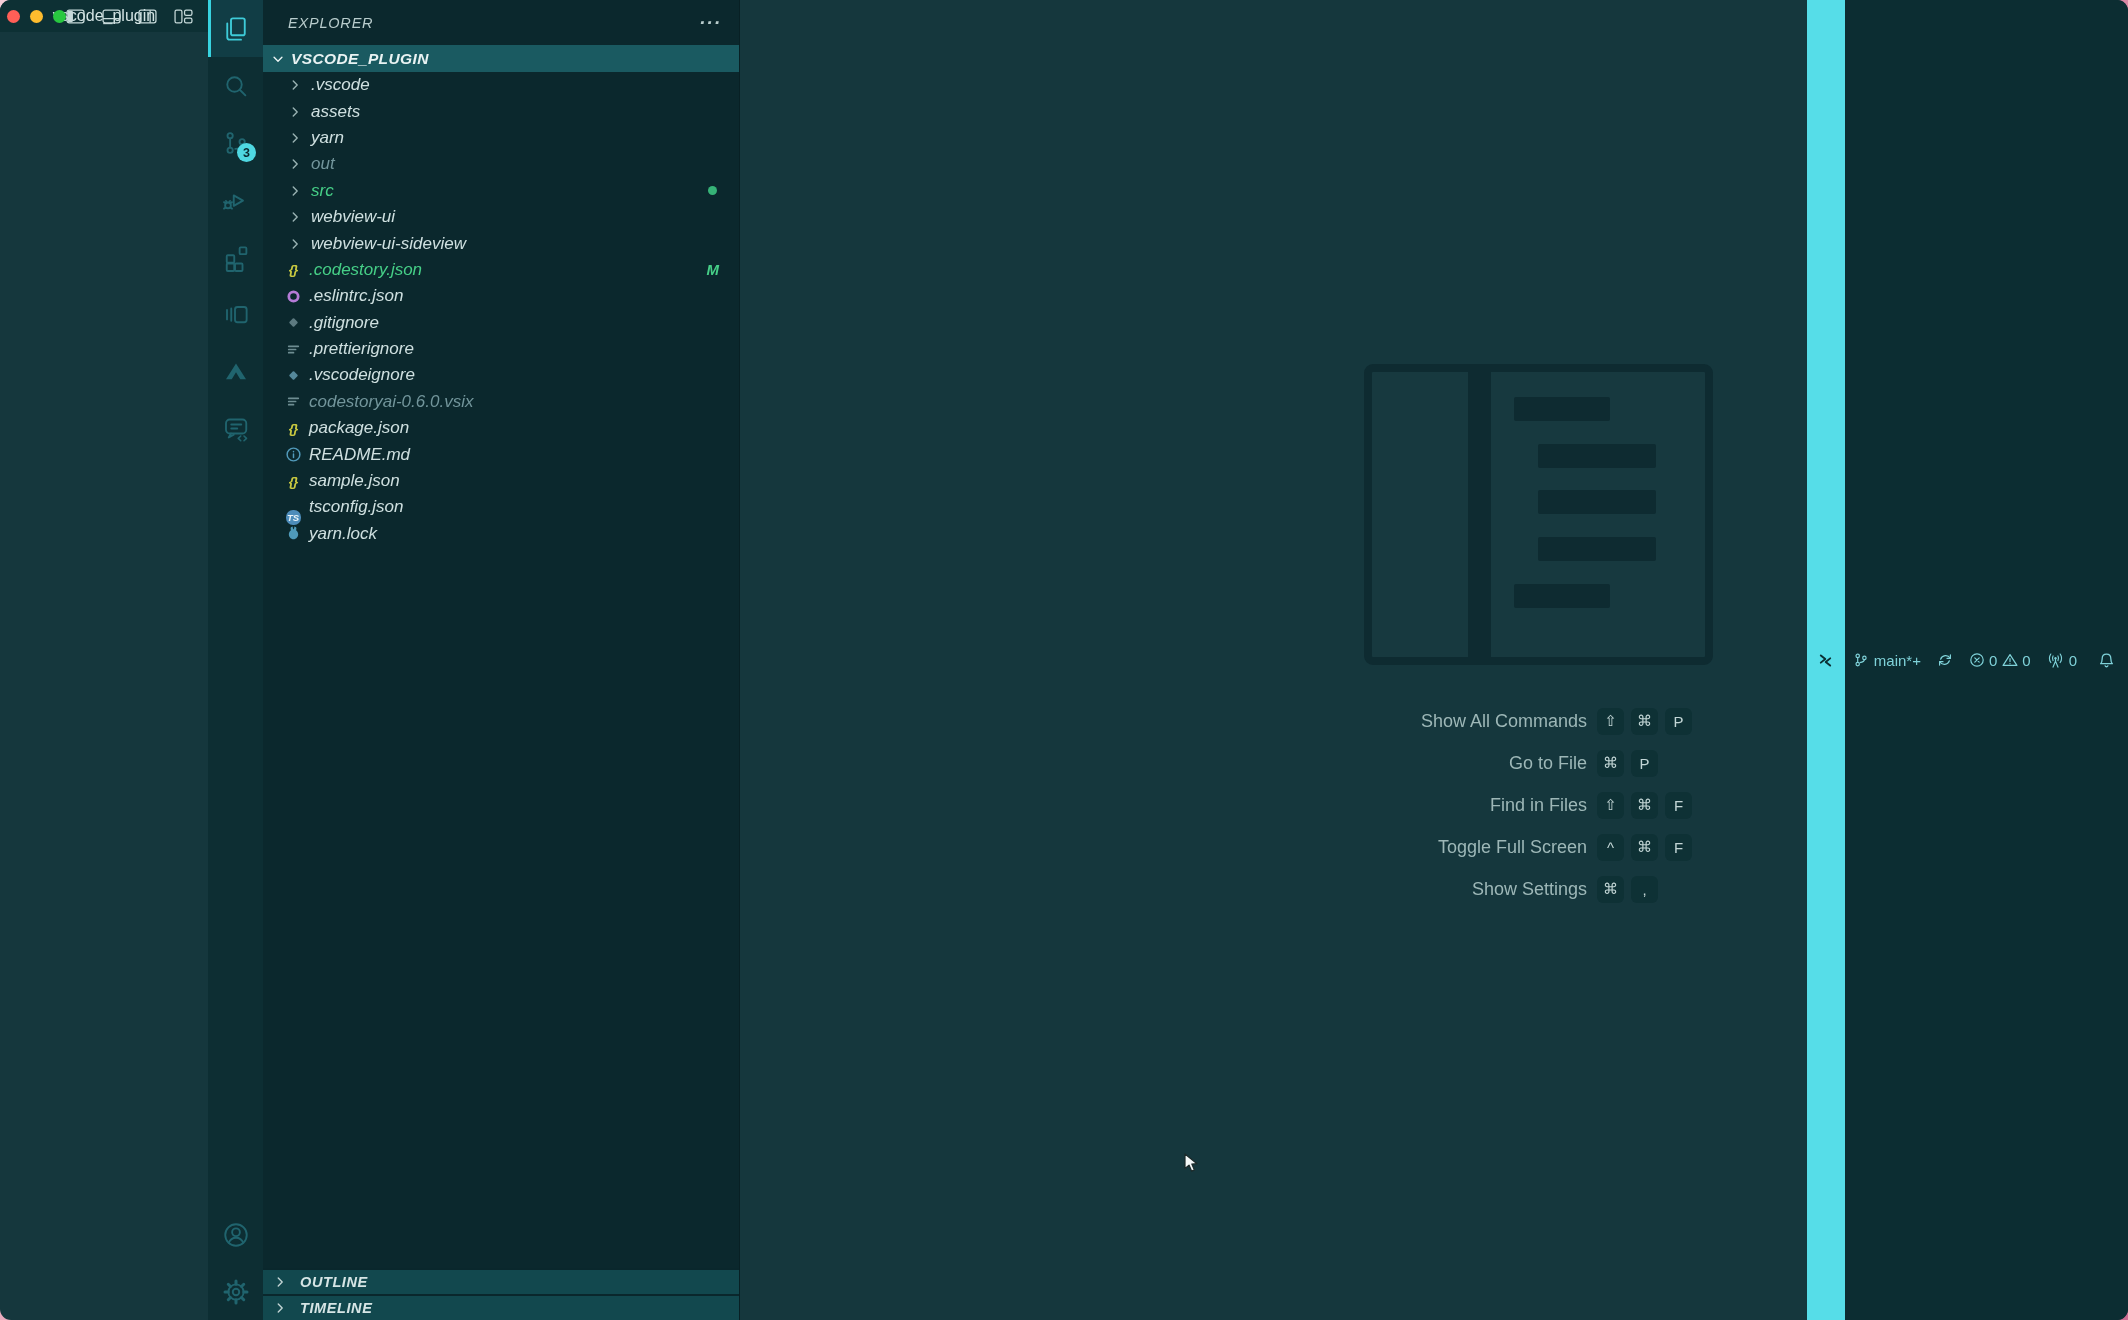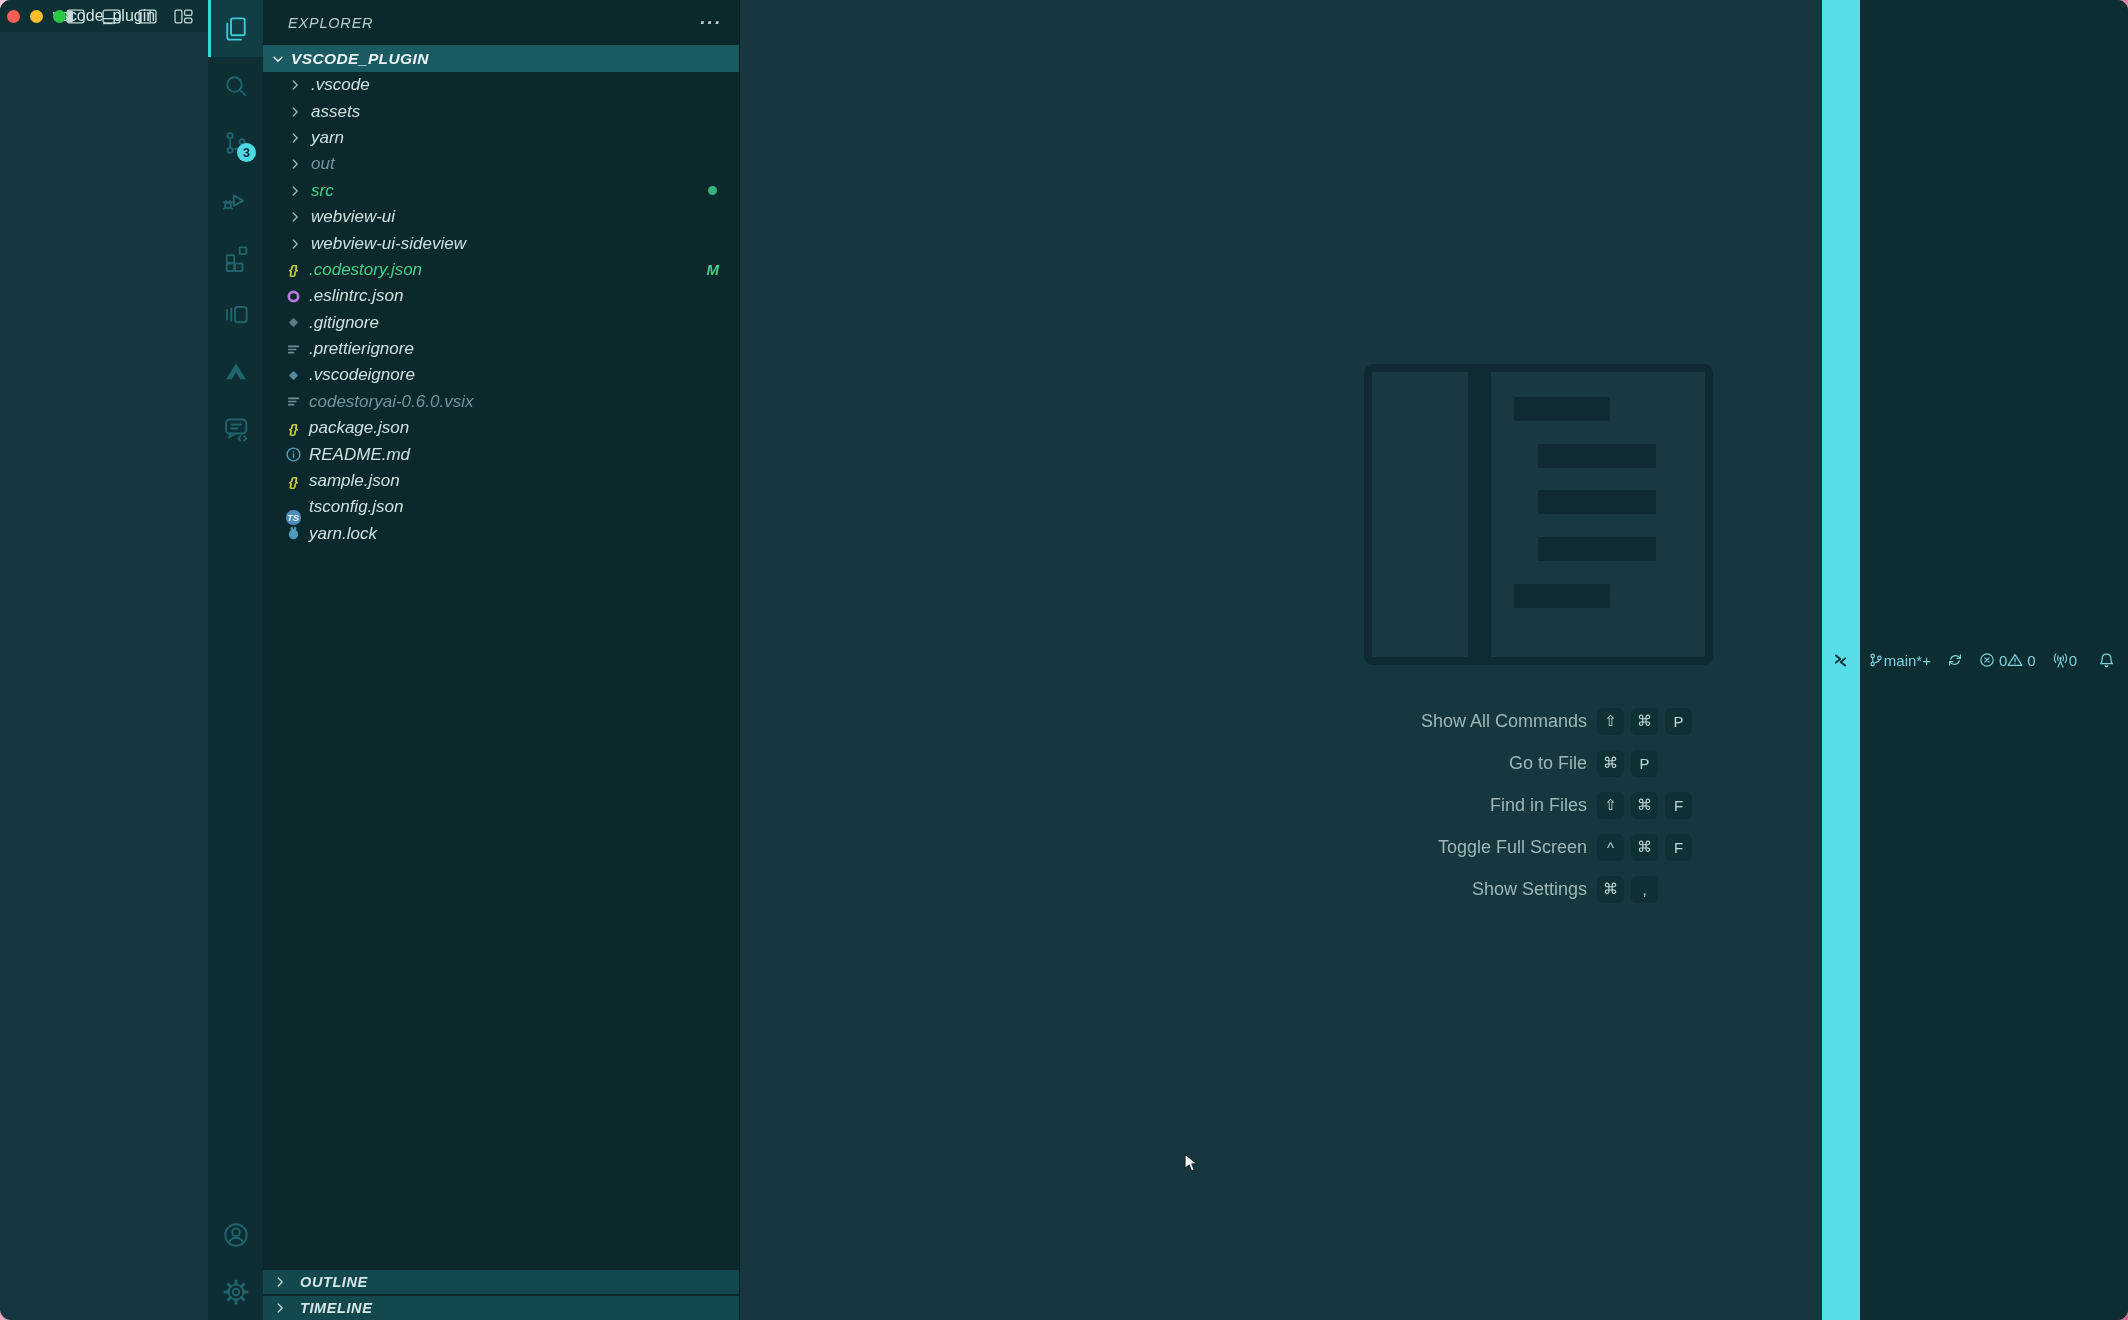--- a/index.html
+++ b/index.html
@@ -123,21 +123,21 @@
   }
   
   .statusbar {
     flex: 0 0 28px; background: #0c2d32; color: #7fd2d9;
     display: flex; align-items: center; font-size: 15px;
   }
   .sb-remote {
     width: 38px; height: 100%; background: #56dde8; color: #0b2f33;
     display: flex; align-items: center; justify-content: center; cursor: pointer;
   }
-  .sb-item { display: flex; align-items: center; padding: 0 8px; height: 100%; cursor: pointer; }
+  .sb-item { display: flex; align-items: center; gap: 5px; padding: 0 8px; height: 100%; cursor: pointer; }
   .sb-item svg { display: block; }
   .sb-group { display: flex; align-items: center; gap: 4px; }
   .sb-bell { margin-left: auto; padding: 0 13px; height: 100%; display: flex; align-items: center; cursor: pointer; }
   .cursor { position: absolute; left: 1180px; top: 1151px; z-index: 10; }
 </style>
 </head>
 <body>
 
 <div class="window">
 

